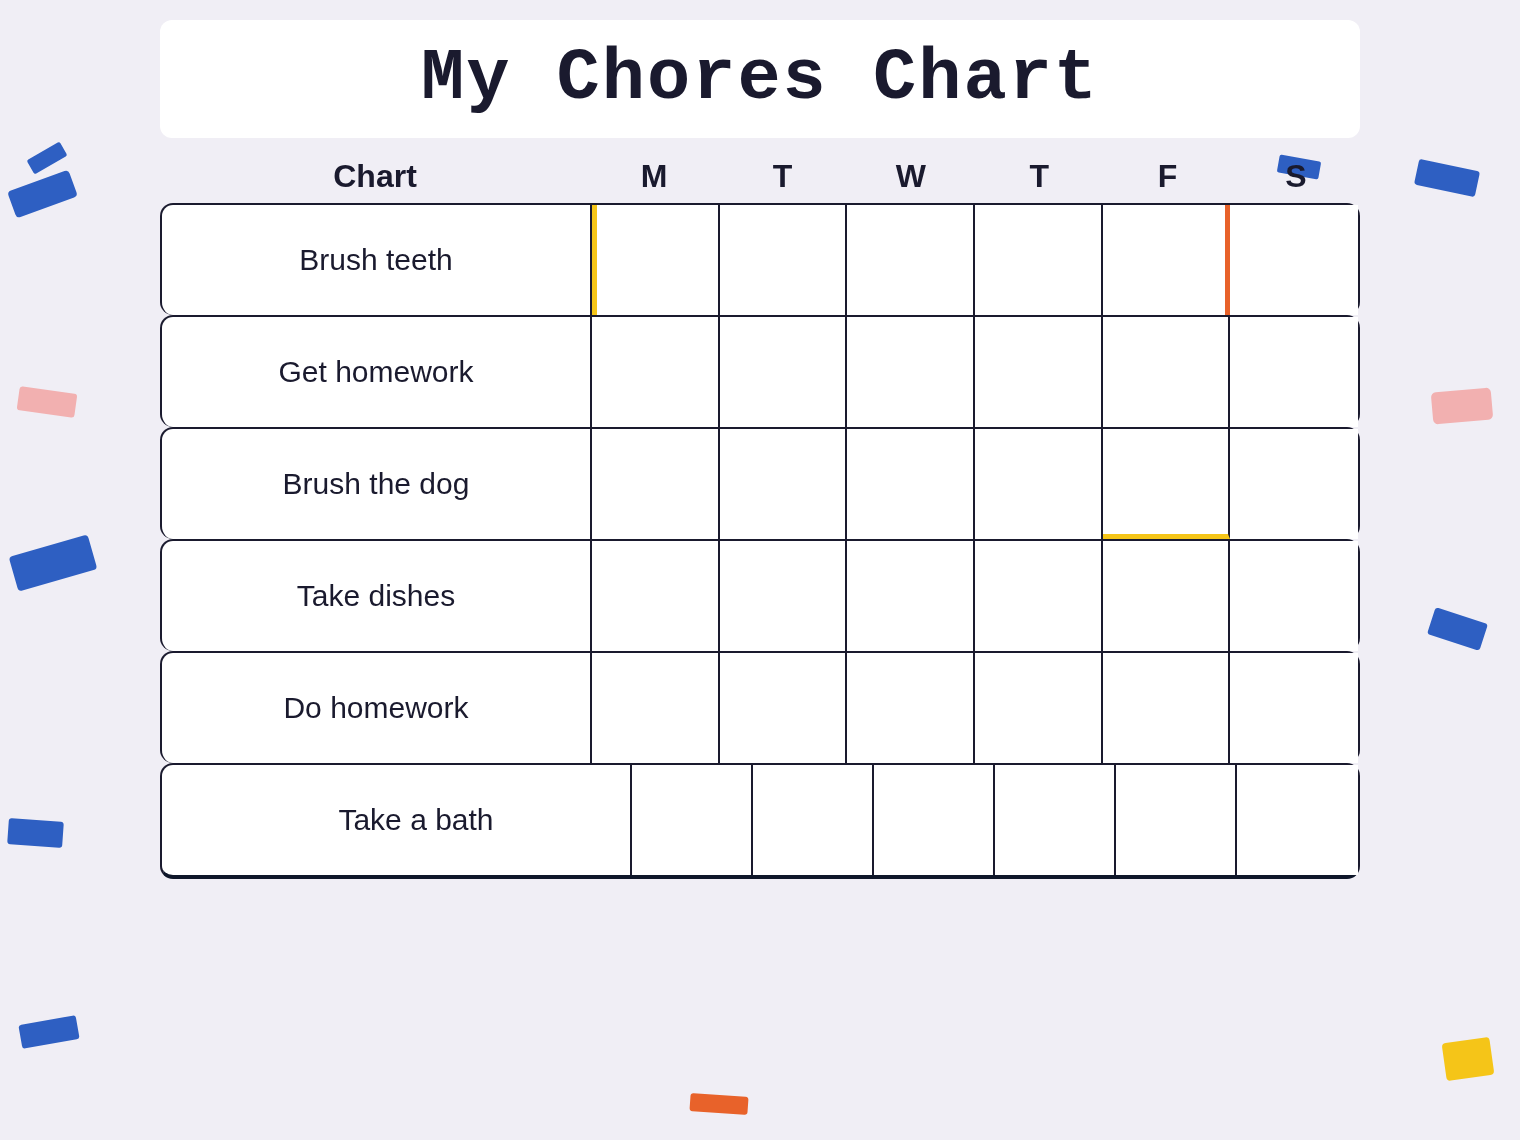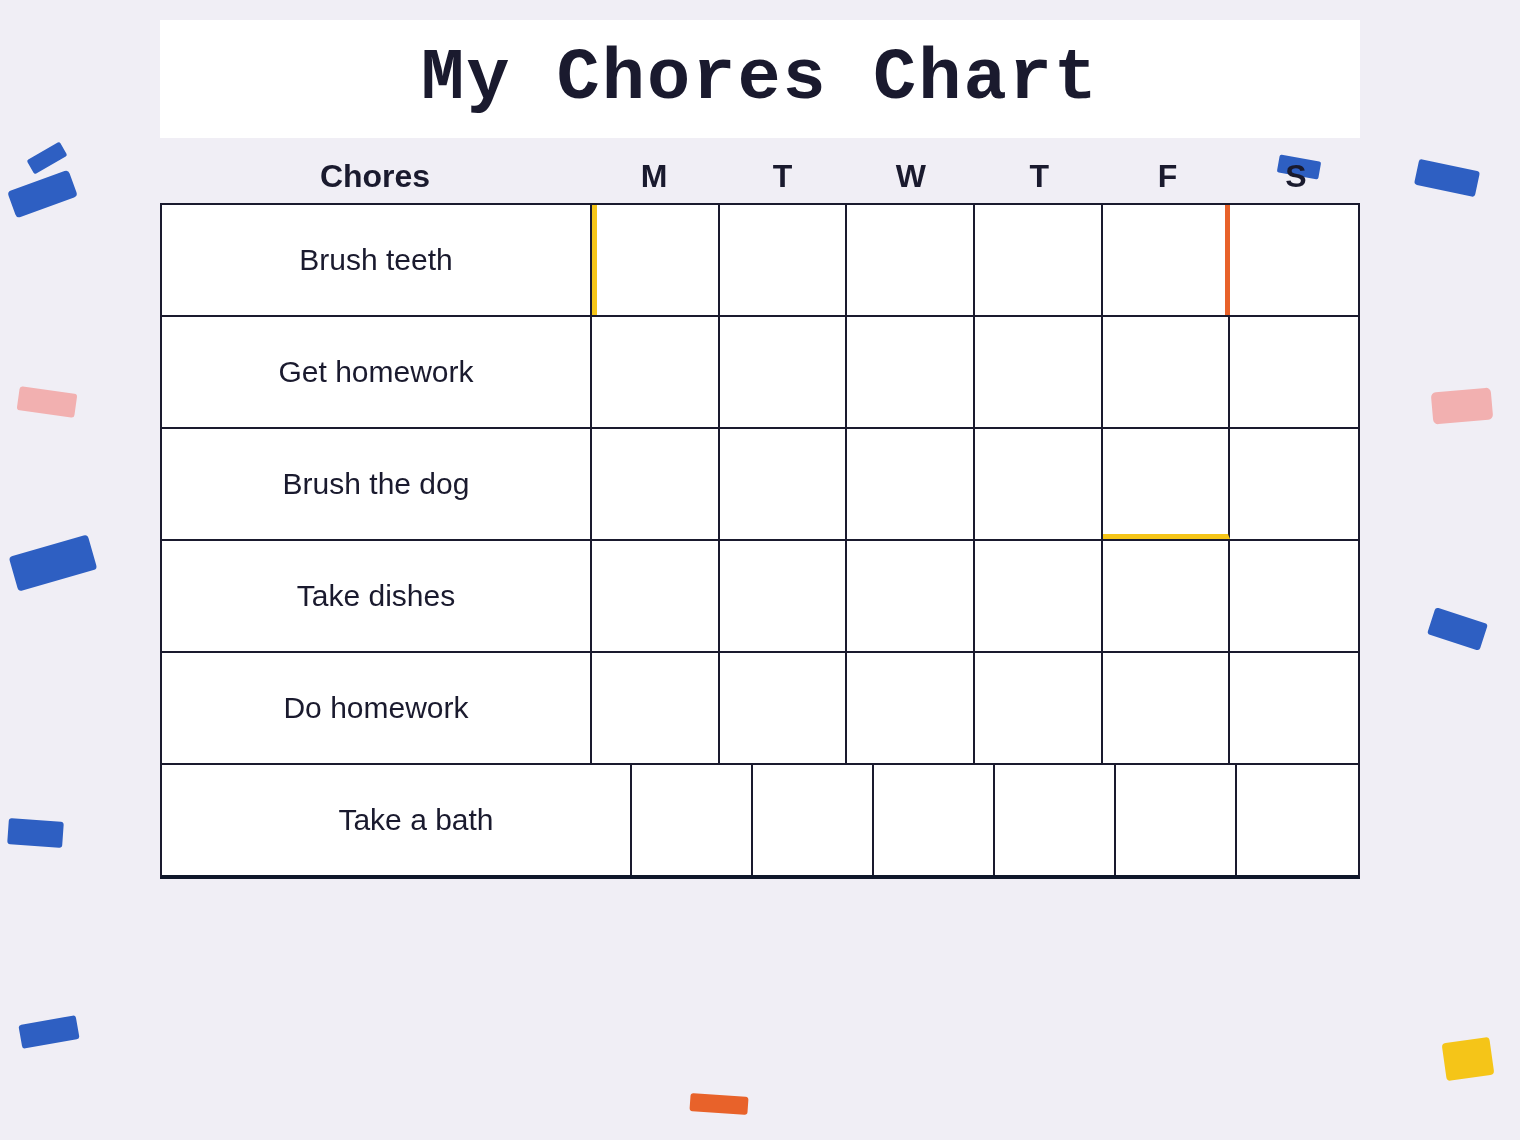--- a/index.html
+++ b/index.html
@@ -31,21 +31,21 @@
       align-items: center;
     }
 
     
     .title-box {
       background: white;
       width: 100%;
       max-width: 1200px;
       padding: 18px 40px;
       margin-bottom: 20px;
-      border-radius: 0;
+      border-radius: 12px;
       text-align: center;
     }
 
     .title-text {
       font-family: 'Courier New', Courier, monospace;
       font-size: 72px;
       font-weight: 900;
       color: #1a1a2e;
       letter-spacing: 2px;
     }
@@ -79,20 +79,21 @@
 
     
     .chart-row {
       display: grid;
       grid-template-columns: 430px repeat(6, 1fr);
       border-top: 2px solid #1a1a2e;
       border-left: 2px solid #1a1a2e;
       border-right: 2px solid #1a1a2e;
       background: white;
       position: relative;
+      border-radius: 13px;
     }
 
     .chart-row:last-child {
       border-bottom: 4px solid #0f172a;
       padding-left: 40px;
     }
 
     .chore-cell {
       padding: 28px 20px;
       font-size: 30px;
@@ -150,21 +151,21 @@
 
 <div class="page-container">
 
   <div class="title-box">
     <h1 class="title-text">My Chores Chart</h1>
   </div>
 
   <div class="chart-container">
 
     <div class="chart-header">
-      <div class="header-cell chores-header">Chores</div>
+      <div class="header-cell chores-header">Chart</div>
       <div class="header-cell">M</div>
       <div class="header-cell">T</div>
       <div class="header-cell">W</div>
       <div class="header-cell">T</div>
       <div class="header-cell">F</div>
       <div class="header-cell">S</div>
     </div>
 
     <div class="chart-row">
       <div class="chore-cell">Brush teeth</div>

